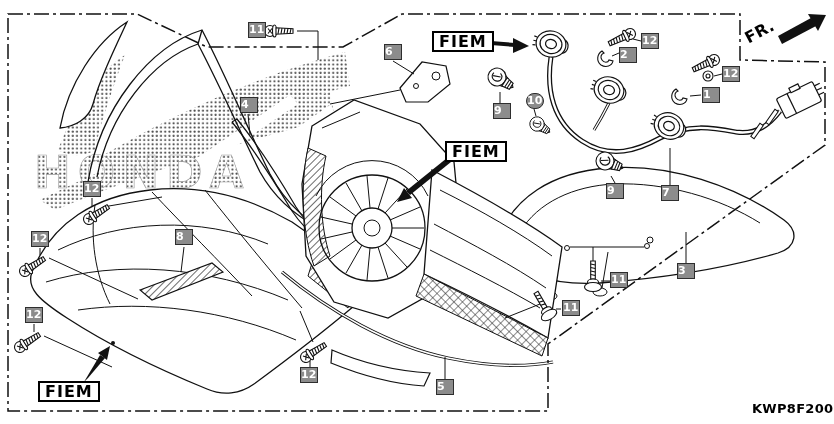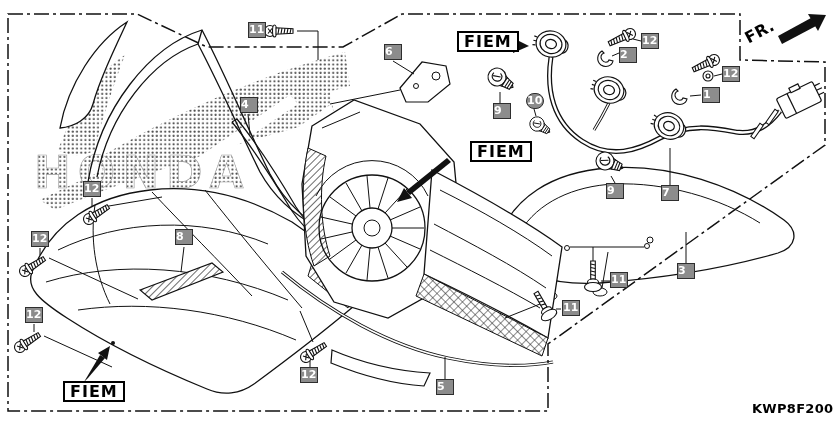--- a/index.html
+++ b/index.html
@@ -5,21 +5,21 @@
   html,body{margin:0;padding:0;background:#ffffff;}
   .stage{position:relative;width:834px;height:424px;background:#fff;overflow:hidden;
          font-family:"DejaVu Sans","Liberation Sans",sans-serif;}
   .stage svg{position:absolute;left:0;top:0;}
   .pcall{position:absolute;width:18px;height:16px;box-sizing:border-box;
          background:var(--callout-bg,#8c8c8c);border:1px solid #2e2e2e;
          color:var(--callout-fg,#ffffff);font-size:11px;font-weight:bold;
          text-align:left;line-height:14px;z-index:5;}
   .fiem{position:absolute;background:#ffffff;border:2px solid #000;color:#000;
         font-weight:bold;font-size:16px;line-height:17px;padding:0 5px;
-        letter-spacing:1px;z-index:5;margin-left:25px;}
+        letter-spacing:1px;z-index:5;}
   .fr{position:absolute;left:744px;top:22px;font-size:16px;font-weight:800;
       transform:rotate(-28deg);letter-spacing:.5px;color:#000;z-index:5;}
   .code{position:absolute;left:752px;top:401px;font-size:13px;font-weight:bold;
         letter-spacing:.3px;color:#000;z-index:5;}
 </style>
 </head>
 <body>
 
 <div class="stage">
 

